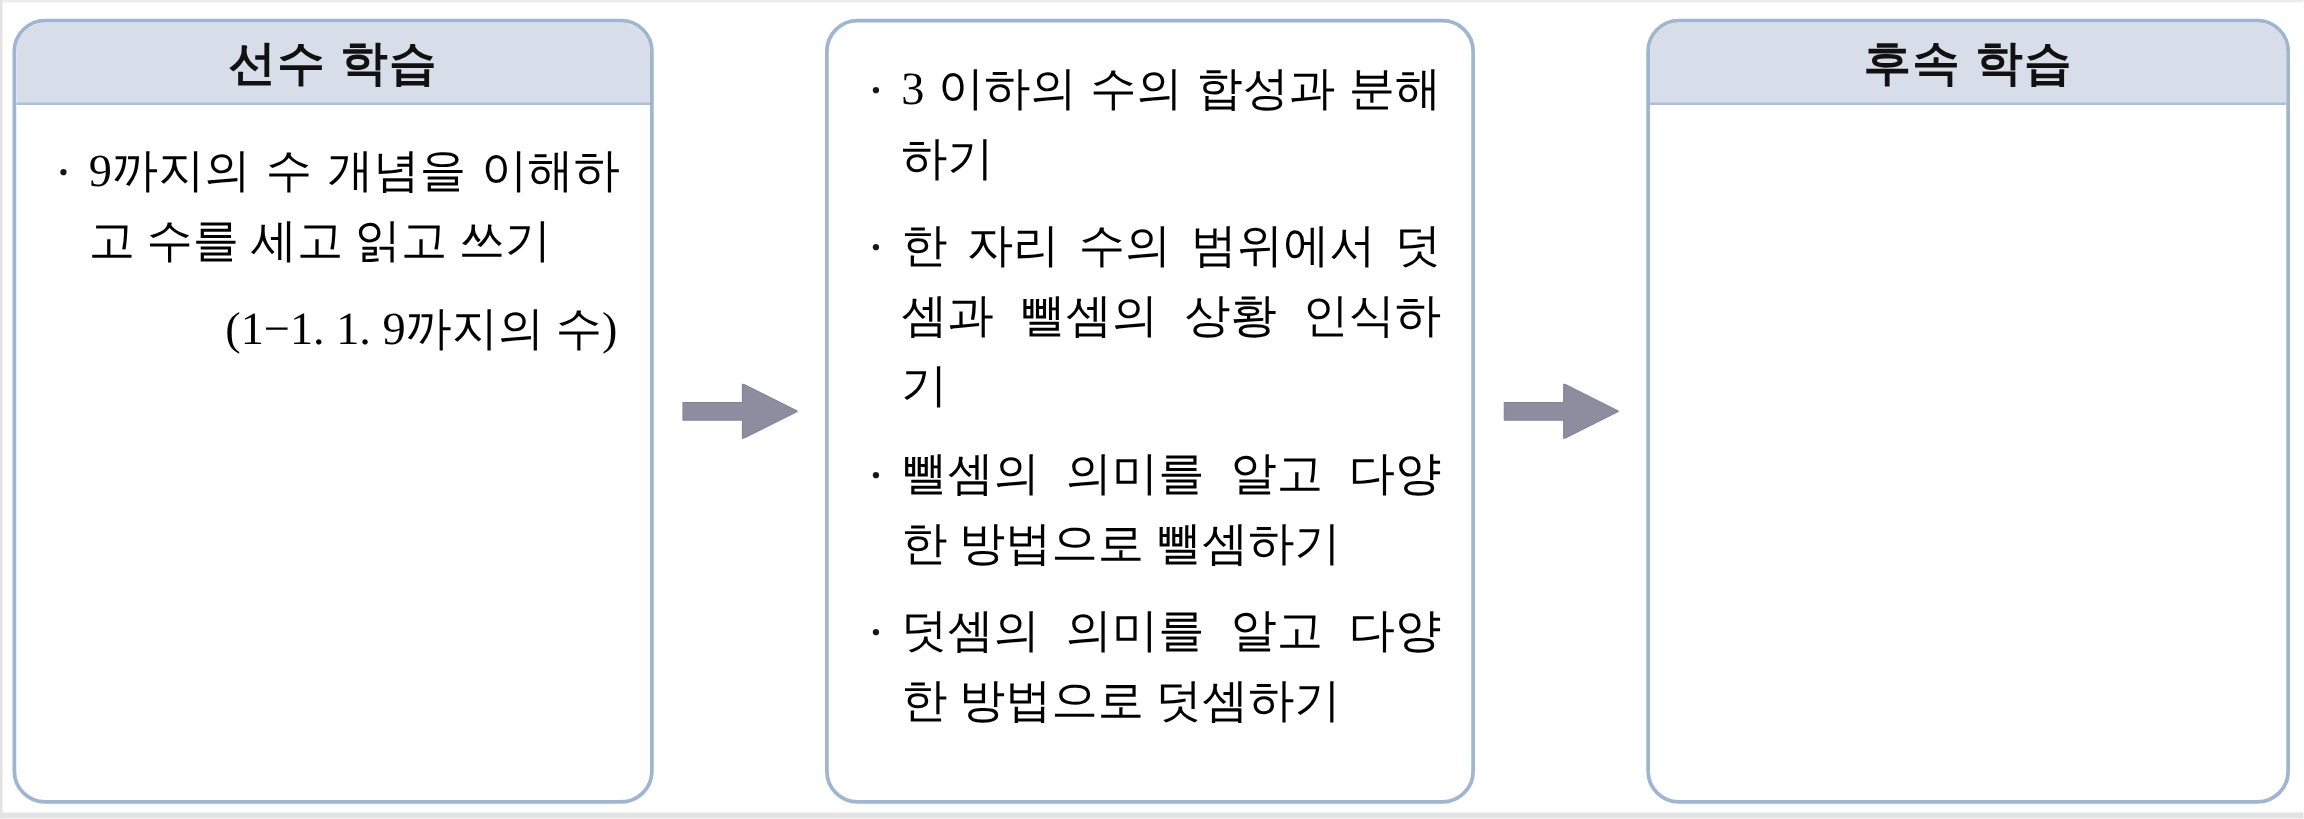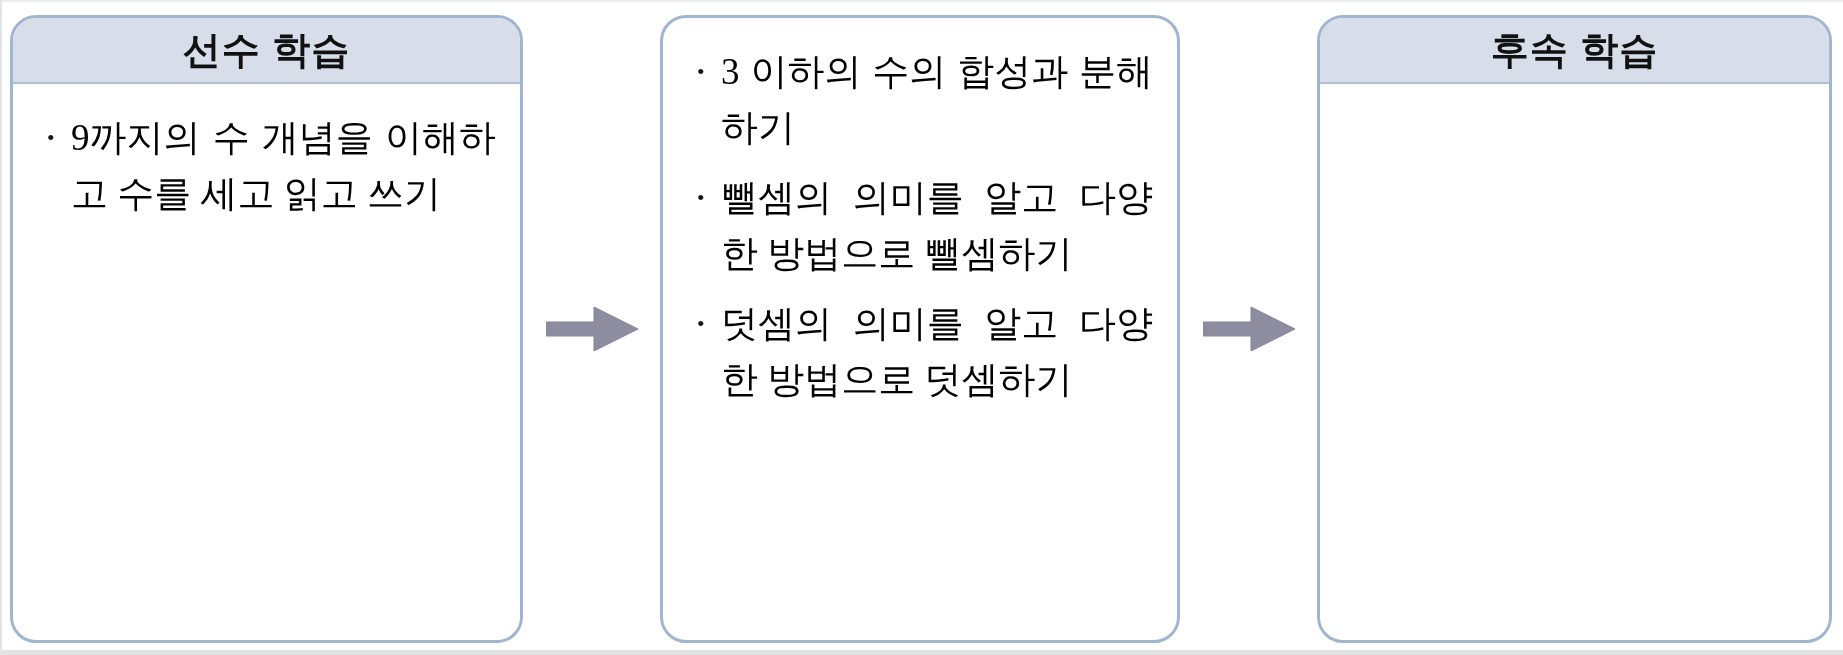--- a/index.html
+++ b/index.html
@@ -89,32 +89,34 @@
   <div class="edge-bottom"></div>
 
   <div class="row">
 
     <section class="box box-1">
       <header class="box-header">
         <h2 class="box-title">선수 학습</h2>
       </header>
       <div class="box-body">
         <p class="item bullet">9까지의 수 개념을 이해하고 수를 세고 읽고 쓰기</p>
+        <p class="item ref">(1−1. 1. 9까지의 수)</p>
       </div>
     </section>
 
     <div class="arrow-col">
       <svg class="arrow-svg" width="92" height="44" viewBox="0 0 92 44">
         <polygon points="0,15 48,15 48,0 92,22 48,44 48,29 0,29" fill="#8e8da0" stroke="#85849a" stroke-width="1"></polygon>
       </svg>
     </div>
 
     <section class="box box-2">
       <div class="box-body">
         <p class="item bullet">3 이하의 수의 합성과 분해하기</p>
+        <p class="item bullet">한 자리 수의 범위에서 덧셈과 뺄셈의 상황 인식하기</p>
         <p class="item bullet">뺄셈의 의미를 알고 다양한 방법으로 뺄셈하기</p>
         <p class="item bullet">덧셈의 의미를 알고 다양한 방법으로 덧셈하기</p>
       </div>
     </section>
 
     <div class="arrow-col">
       <svg class="arrow-svg" width="92" height="44" viewBox="0 0 92 44">
         <polygon points="0,15 48,15 48,0 92,22 48,44 48,29 0,29" fill="#8e8da0" stroke="#85849a" stroke-width="1"></polygon>
       </svg>
     </div>

